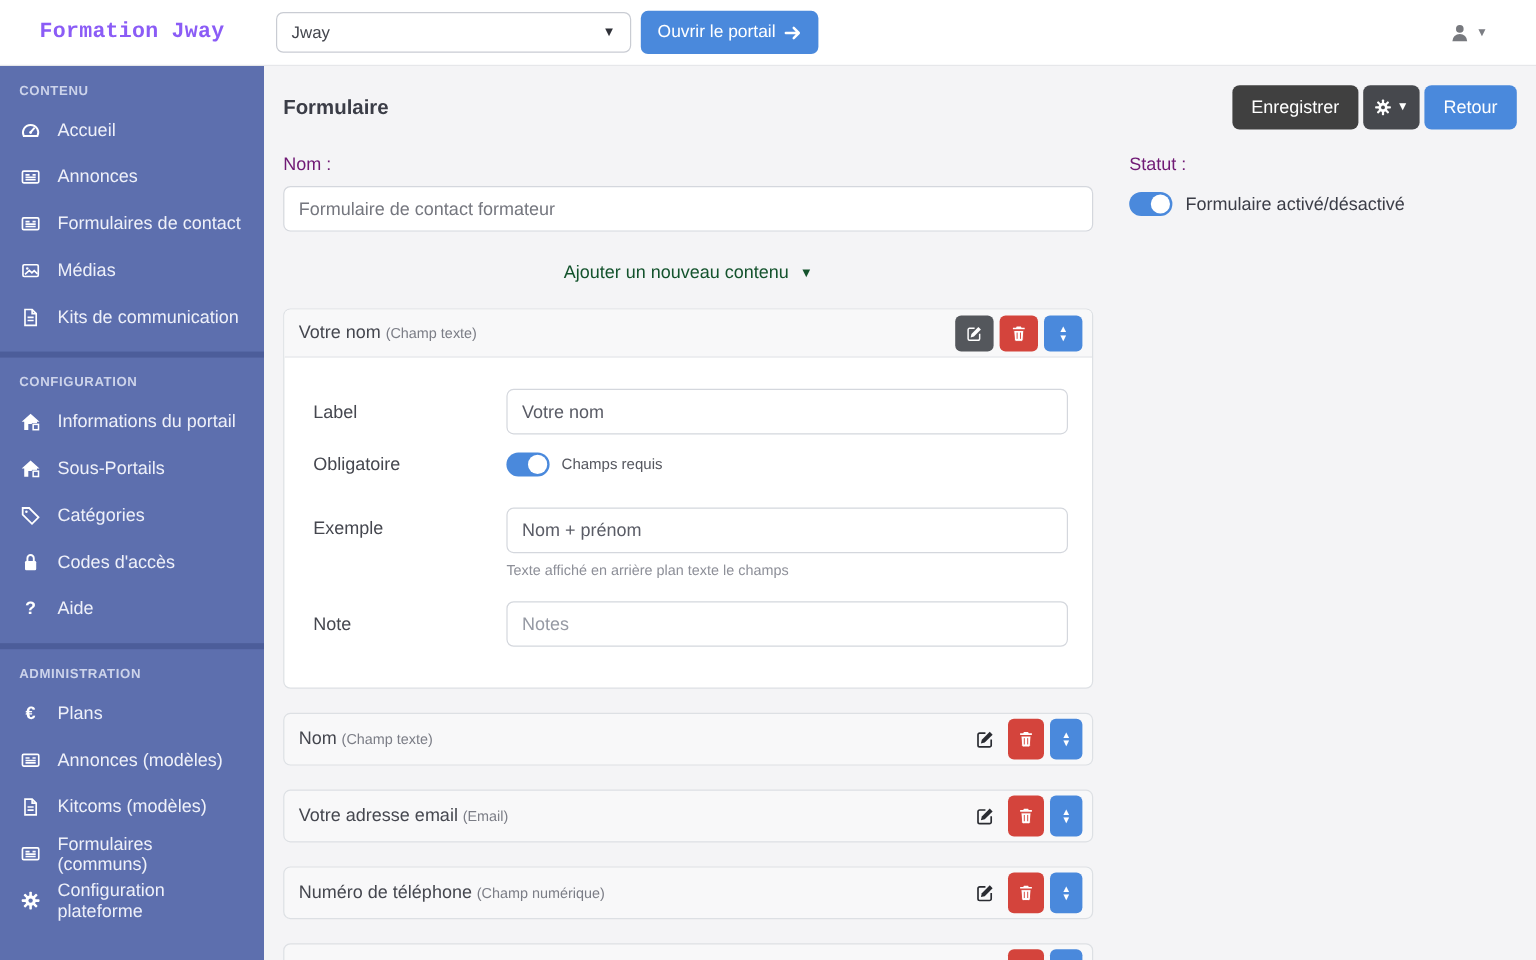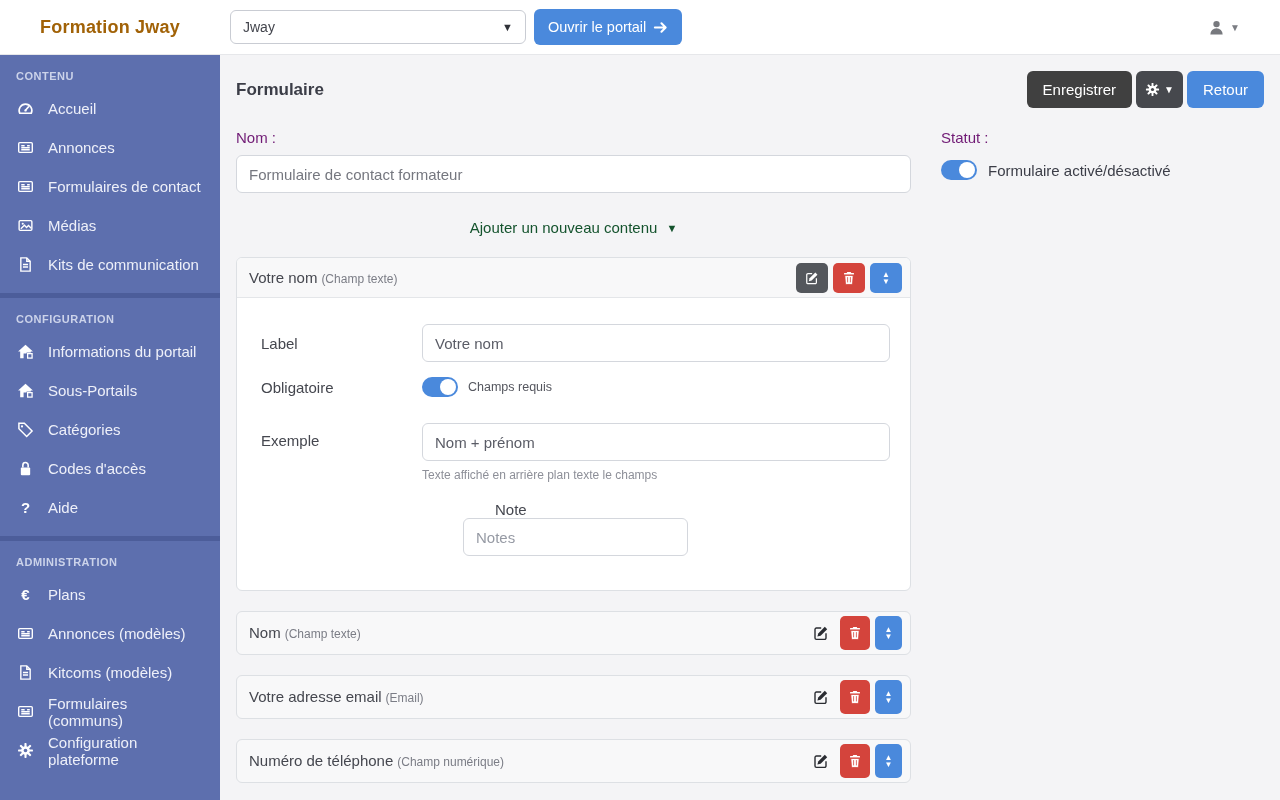--- a/index.html
+++ b/index.html
@@ -1,21 +1,21 @@
 <!DOCTYPE html>
 <html><head>
 <meta charset="utf-8">
 <style>
   * { box-sizing: border-box; margin: 0; padding: 0; }
   html, body { width: 1280px; height: 800px; overflow: hidden; }
   body { font-family: "Liberation Sans", sans-serif; background: #f4f4f6; position: relative; }
 
   
   .topbar { position: absolute; top: 0; left: 0; width: 1280px; height: 55px; background: #fff; z-index: 5; display: flex; align-items: center; border-bottom: 1px solid #e6e7ea; }
-  .brand { width: 220px; text-align: center; font-size: 18px; font-weight: 600; color: #a16207; letter-spacing: .2px; }
+  .brand { width: 220px; text-align: center; font-size: 18px; font-weight: 600; color: #8b5cf6; letter-spacing: .2px; font-family: Liberation Mono, monospace; }
   .portal-select { margin-left: 10px; width: 296px; height: 34px; border: 1px solid #c9ccd3; border-radius: 6px; background: #fff; display: flex; align-items: center; justify-content: space-between; padding: 0 12px; font-size: 14px; color: #43454d; cursor: pointer; }
   .portal-select .caret { font-size: 11px; color: #2f3138; }
   .btn { display: inline-flex; align-items: center; justify-content: center; gap: 7px; border: none; border-radius: 6px; cursor: pointer; font-family: inherit; }
   .btn-open-portal { margin-left: 8px; height: 36px; padding: 0 14px; background: #4a89dc; color: #fff; font-size: 14.5px; }
   .user-menu { position: absolute; right: 40px; top: 0; height: 55px; display: flex; align-items: center; gap: 5px; cursor: pointer; }
   .user-menu .caret { font-size: 10px; color: #7b7d83; }
 
   
   .sidebar { position: absolute; top: 55px; left: 0; width: 220px; height: 745px; background: #5d6fae; overflow: hidden; }
   .side-section { padding-top: 15px; }
@@ -78,21 +78,21 @@
   .card-body { padding: 26px 20px 34px 24px; }
   .form-row { display: flex; align-items: center; }
   .form-row .row-label { width: 161px; flex: none; font-size: 15px; color: #45474f; }
   .form-row .row-field { flex: 1; }
   .row-required { margin-top: 15px; }
   .row-required .row-field { display: flex; align-items: center; gap: 10px; }
   .toggle-caption { font-size: 12.5px; color: #55575f; }
   .row-example { margin-top: 26px; align-items: flex-start; }
   .row-example .row-label { padding-top: 9px; }
   .help-text { font-size: 12px; color: #8d8f98; margin-top: 7px; }
-  .row-note { margin-top: 19px; flex-direction: column; }
+  .row-note { margin-top: 19px; }
 </style>
 </head>
 <body>
 
 <div class="topbar">
   <div class="brand">Formation Jway</div>
   <div class="portal-select">
     <span>Jway</span>
     <span class="caret">▼</span>
   </div>

